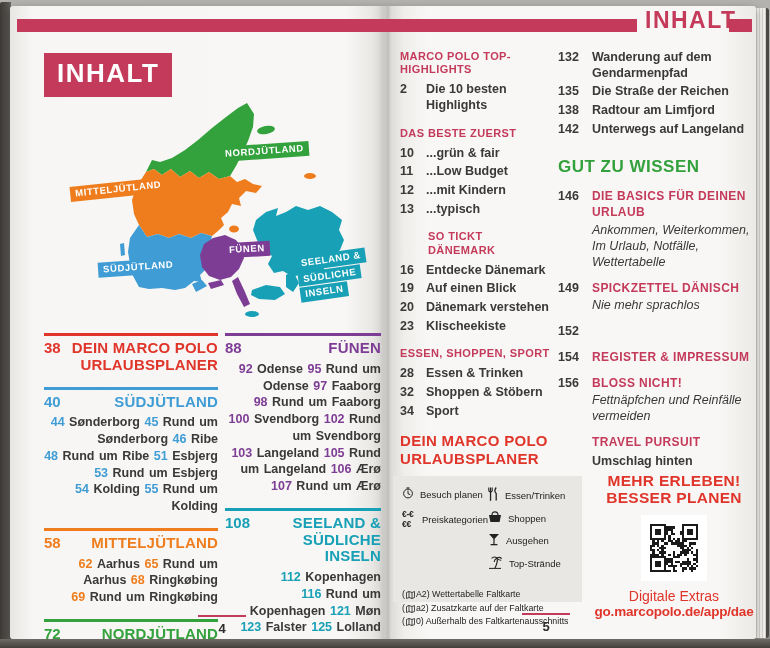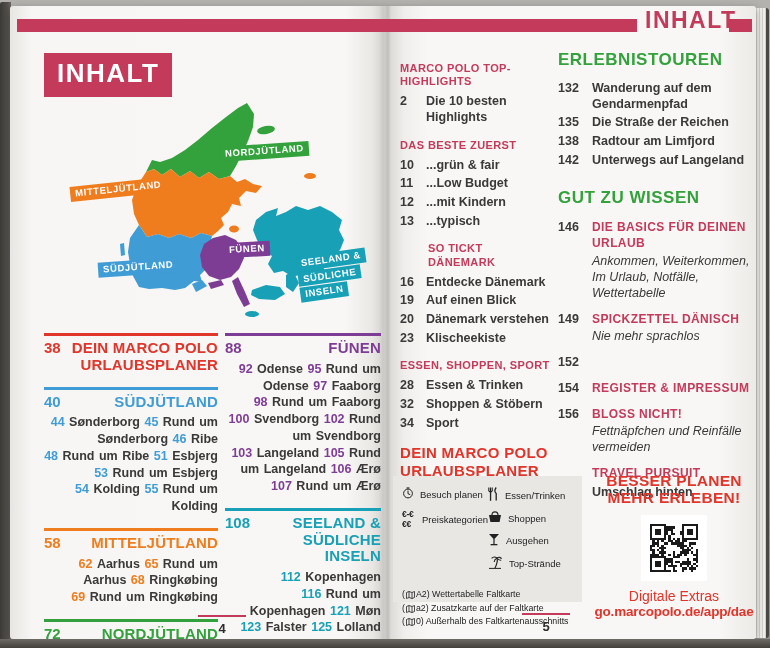--- a/index.html
+++ b/index.html
@@ -190,21 +190,21 @@
         </div>
       </div>
 
     <div class="abs pn pn-left">
       <div class="pn-line" style="background: rgb(196, 58, 90);"></div>
       <div class="pn-num">4</div>
     </div>
 
     <div class="abs rp-col1">
         <div class="rp-sec">
-          <div class="rp-head-pink" style="color: rgb(196, 58, 90); margin-top: 12px;">MARCO POLO TOP-HIGHLIGHTS</div>
+          <div class="rp-head-pink" style="color: rgb(196, 58, 90);">MARCO POLO TOP-HIGHLIGHTS</div>
           <div class="rp-item">
             <span class="num">2</span>
             <span class="txt">Die 10 besten Highlights</span>
           </div>
         </div>
         <div class="rp-sec">
           <div class="rp-head-pink" style="color: rgb(196, 58, 90);">DAS BESTE ZUERST</div>
           <div class="rp-item">
             <span class="num">10</span>
             <span class="txt">...grün &amp; fair</span>
@@ -259,21 +259,20 @@
         <div class="rp-sec">
           <div class="rp-head-red" style="color: rgb(224, 53, 43);">DEIN MARCO POLO URLAUBSPLANER</div>
           <div class="rp-item">
             <span class="num">38</span>
             <span class="txt">Die Regionen im Überblick</span>
           </div>
         </div>
       </div>
     <div class="abs rp-col2 rp2">
         <div class="rp-sec" style="margin-bottom: 20px;">
-          <div class="rp-head-green" style="color: rgb(51, 161, 60);">ERLEBNISTOUREN</div>
           <div class="rp-item">
             <span class="num">132</span>
             <span class="txt">Wanderung auf dem Gendarmenpfad</span>
           </div>
           <div class="rp-item">
             <span class="num">135</span>
             <span class="txt">Die Straße der Reichen</span>
           </div>
           <div class="rp-item">
             <span class="num">138</span>
@@ -387,22 +386,22 @@
               </svg></span><span>a2) </span><span>Zusatzkarte auf der Faltkarte</span></div>
           <div class="note-row"><span>(</span><span><svg width="9" height="8" viewBox="0 0 9 8">
                 <path d="M0.5,1.5 L3,0.5 L6,1.5 L8.5,0.5 V6.5 L6,7.5 L3,6.5 L0.5,7.5 Z" fill="none" stroke="#222" stroke-width="0.8"></path>
                 <path d="M3,0.5 V6.5 M6,1.5 V7.5" stroke="#222" stroke-width="0.8"></path>
               </svg></span><span>0) </span><span>Außerhalb des Faltkartenausschnitts</span></div>
         </div>
     </div>
 
     <div class="abs promo">
       <div class="promo-title" style="color: rgb(224, 53, 43);">
+        <div>MEHR ERLEBEN!</div>
         <div>BESSER PLANEN</div>
-        <div>MEHR ERLEBEN!</div>
       </div>
       <svg id="qr" class="promo-qr" width="66" height="66" viewBox="0 0 29 29" shape-rendering="crispEdges">
           <rect x="4" y="4" width="1" height="1" fill="#1a1a1a"></rect>
           <rect x="5" y="4" width="1" height="1" fill="#1a1a1a"></rect>
           <rect x="6" y="4" width="1" height="1" fill="#1a1a1a"></rect>
           <rect x="7" y="4" width="1" height="1" fill="#1a1a1a"></rect>
           <rect x="8" y="4" width="1" height="1" fill="#1a1a1a"></rect>
           <rect x="9" y="4" width="1" height="1" fill="#1a1a1a"></rect>
           <rect x="10" y="4" width="1" height="1" fill="#1a1a1a"></rect>
           <rect x="18" y="4" width="1" height="1" fill="#1a1a1a"></rect>

